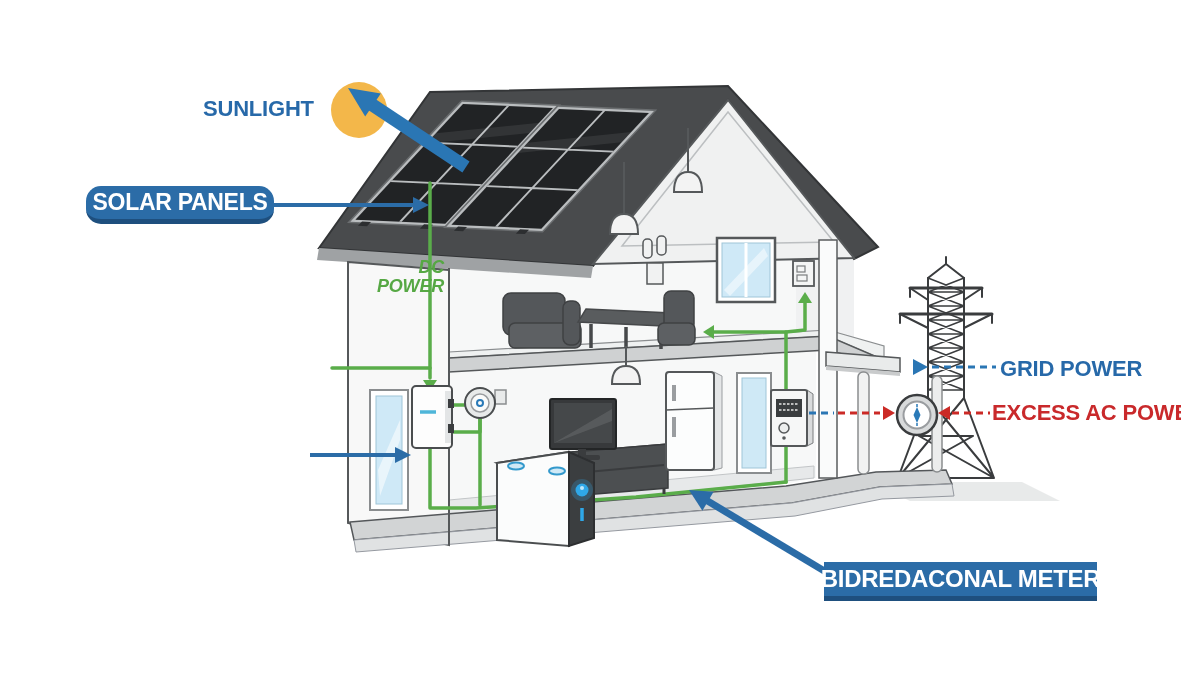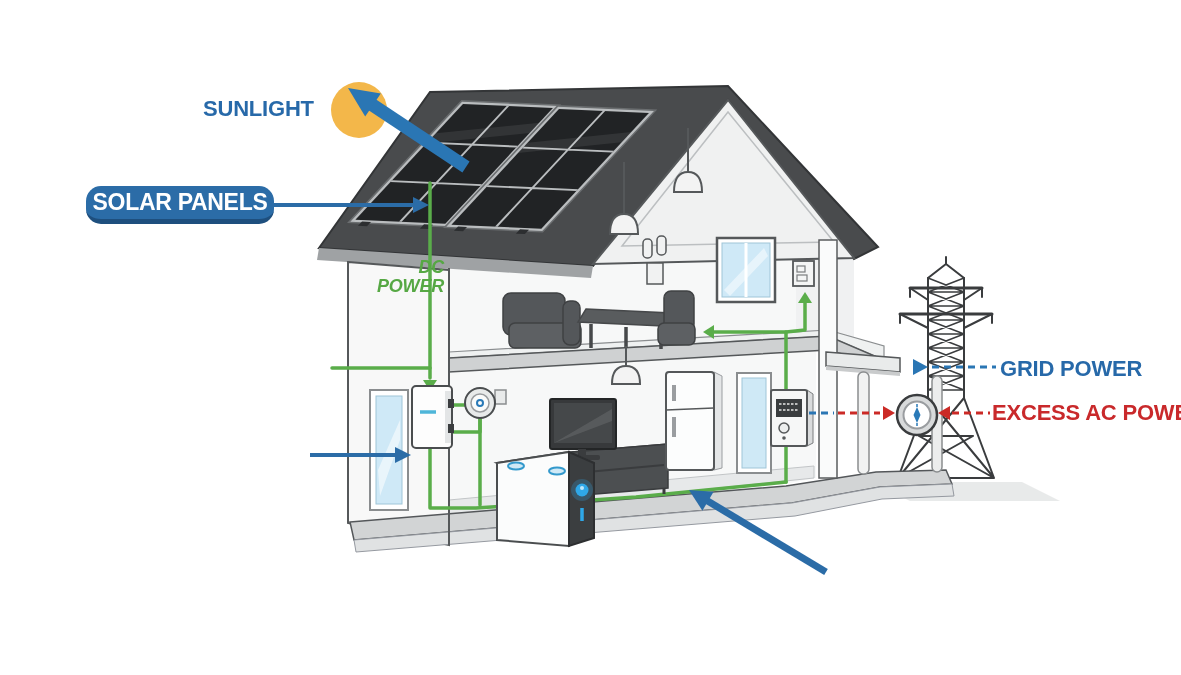--- a/index.html
+++ b/index.html
@@ -258,20 +258,23 @@
   <span>SOLAR PANELS</span>
 </div>
 
 <div class="lbl-text greentxt dc" style="left:360px;top:258px;width:68px;">
   <div>DC</div>
   <div>POWER</div>
 </div>
 
 
 
+<div class="lbl-box" style="left:808px;top:562px;width:273px;height:34px;font-size:24px;">
+  <span>BIDREDACONAL METER</span>
+</div>
 
 <div class="lbl-text blue" style="left:984px;top:356px;">
   <span>GRID POWER</span>
 </div>
 
 <div class="lbl-text red" style="left:976px;top:400px;">
   <span>EXCESS AC POWER</span>
 </div>
 
 </div>

